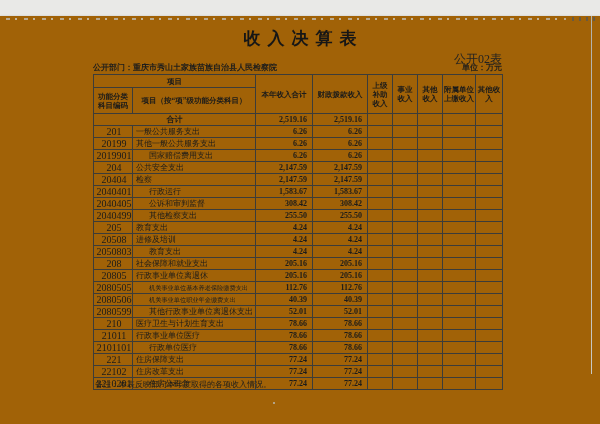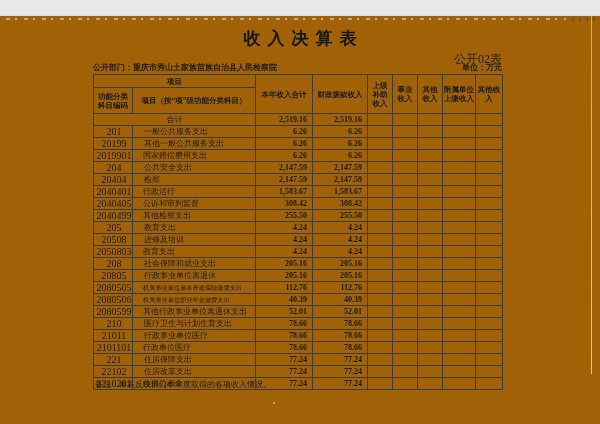--- a/index.html
+++ b/index.html
@@ -27,24 +27,24 @@
 
   table.income{position:absolute;top:58px;left:93px;width:409px;border-collapse:collapse;
     table-layout:fixed;}
   table.income th,table.income td{border:1px solid #3c3c39;overflow:hidden;}
   table.income thead th{font-size:7.5px;line-height:1.2;font-weight:bold;padding:0 1px;
     text-align:center;vertical-align:middle;word-break:break-all;}
   thead tr.h1{height:13px;}
   thead tr.h2{height:26px;}
   tbody td{height:11px;line-height:11px;font-size:8px;padding:0;white-space:nowrap;}
   td.c-code{font-size:10px;padding-left:2px;text-align:center;}
-  td.c-item{padding-left:11px;text-align:left;}
-  td.c-item.indent{padding-left:10px;}
+  td.c-item{padding-left:3px;text-align:left;}
+  td.c-item.indent{padding-left:16px;}
   td.c-item.small{font-size:6.2px;}
-  td.c-item.merged{text-align:center;font-weight:normal;padding-left:0;}
+  td.c-item.merged{text-align:center;font-weight:bold;padding-left:0;}
   td.c-num{text-align:right;padding-right:5px;font-weight:bold;}
   tr.total-row td.c-num{font-weight:bold;}
   td.c-empty{background:transparent;}
 
   .note{position:absolute;top:363px;left:95px;font-size:8px;font-weight:normal;color:#1d1d1c;}
 </style>
 </head>
 <body>
 
 <div class="page">

